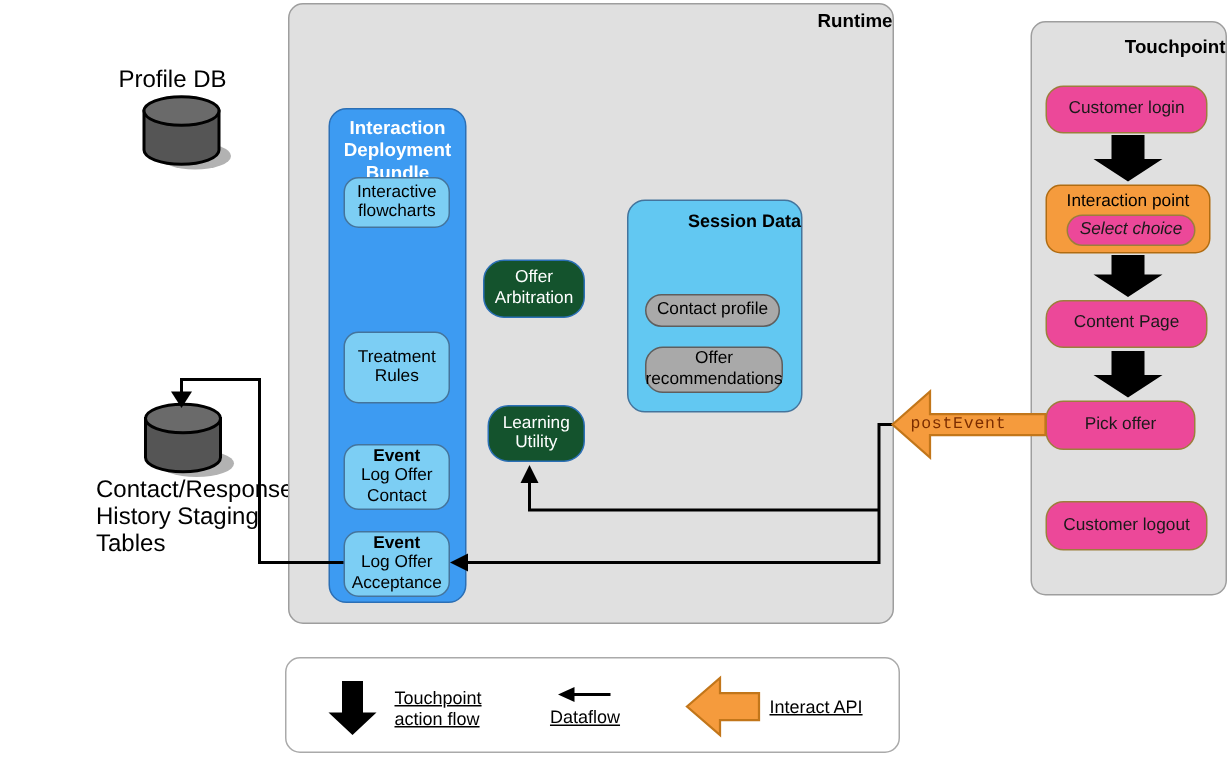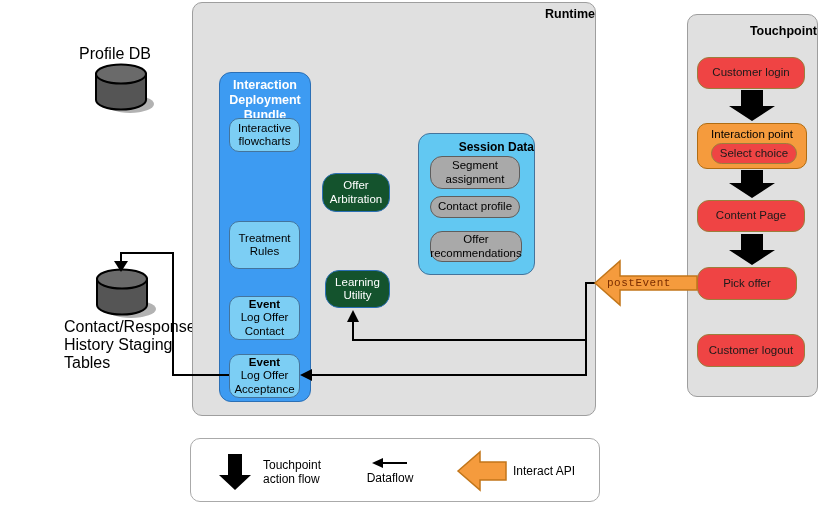--- a/index.html
+++ b/index.html
@@ -6,34 +6,34 @@
   #canvas{position:relative;width:821px;height:507px;background:#ffffff;overflow:hidden;
           font-family:"Liberation Sans",sans-serif;color:#000;}
   .abs{position:absolute;box-sizing:border-box;}
   .box{position:absolute;box-sizing:border-box;display:flex;align-items:center;justify-content:center;
        text-align:center;line-height:1.15;font-size:11.5px;}
   .panel{background:#e0e0e0;border:1.5px solid #9e9e9e;border-radius:10px;}
   .panel-title{position:absolute;left:0;width:100%;text-align:right;font-weight:bold;font-size:12.5px;}
   .blue{background:#14532d;border:1.5px solid #2b6fb5;color:#fff;border-radius:14px;}
   .lblue{background:#7ccef4;border:1.5px solid #44749c;color:#000;border-radius:10px;}
   .grayb{background:#a9a9a9;border:1.5px solid #5e5e5e;color:#000;border-radius:12px;}
-  .yellow{background:#ef4444;border:1.2px solid #9c7e3c;color:#1a1a1a;border-radius:12px;}
+  .yellow{background:#ec4899;border:1.2px solid #9c7e3c;color:#1a1a1a;border-radius:12px;}
   .bundle{background:#3d9bf2;border:1.5px solid #2b6fb5;border-radius:12px;}
   .bundle-title{position:absolute;top:5px;left:0;width:100%;text-align:center;color:#fff;
                 font-weight:bold;font-size:12.5px;line-height:1.18;}
   .session{background:#62c8f2;border:1.5px solid #44749c;border-radius:12px;}
   .ipoint{background:#f59b3d;border:1.5px solid #b06c12;border-radius:10px;}
   .ipoint-label{position:absolute;top:4px;left:0;width:100%;text-align:center;font-size:11.5px;}
   .pill{border-radius:11px;}
   .bline{display:block;font-weight:bold;width:100%;}
   .dblabel{position:absolute;text-align:left;font-size:16px;line-height:1.14;}
   svg.overlay{position:absolute;left:0;top:0;z-index:10;pointer-events:none;}
   .pe-label{position:absolute;z-index:11;font-family:"Liberation Mono","DejaVu Sans Mono",monospace;
             font-size:11px;color:#7b2d00;letter-spacing:0.5px;}
-  .legend-text{position:absolute;font-size:12px;line-height:1.15;}
+  .legend-text{position:absolute;font-size:12px;line-height:1.15;text-decoration:underline;}
 </style>
 </head>
 <body>
 
 <div id="canvas">
 
   <div class="dblabel" style="left:79px;top:45px;width:80px;">Profile DB</div>
 
   <div class="dblabel" style="left:64px;top:318px;width:116px;">Contact/Response History Staging Tables</div>
 
@@ -54,31 +54,30 @@
     <span class="bline">Event</span>
     <span>Log Offer Acceptance</span>
   </div>
 
   <div class="box blue" style="left:322px;top:173px;width:68px;height:39px;">Offer Arbitration</div>
   <div class="box blue" style="left:325px;top:270px;width:65px;height:38px;">Learning Utility</div>
 
   <div class="abs session" style="left:418px;top:133px;width:117px;height:142px;">
     <div class="panel-title" style="top:6px;font-size:12px;">Session Data</div>
   </div>
-  <div class="box grayb" style="left:430px;top:156px;width:90px;height:33px;">Segment assignment</div>
   <div class="box grayb pill" style="left:430px;top:196px;width:90px;height:22px;">Contact profile</div>
   <div class="box grayb" style="left:430px;top:231px;width:92px;height:31px;">Offer recommendations</div>
 
   <div class="abs panel" style="left:687px;top:14px;width:131px;height:383px;">
     <div class="panel-title" style="top:9px;">Touchpoint</div>
   </div>
   <div class="box yellow" style="left:697px;top:57px;width:108px;height:32px;">Customer login</div>
   <div class="abs ipoint" style="left:697px;top:123px;width:110px;height:46px;">
     <div class="ipoint-label">Interaction point</div>
-    <div class="box yellow pill" style="left:13px;top:19px;width:86px;height:21px;">Select choice</div>
+    <div class="box yellow pill" style="left:13px;top:19px;width:86px;height:21px;font-style:italic;">Select choice</div>
   </div>
   <div class="box yellow" style="left:697px;top:200px;width:108px;height:32px;">Content Page</div>
   <div class="box yellow" style="left:697px;top:267px;width:100px;height:33px;">Pick offer</div>
   <div class="box yellow" style="left:697px;top:334px;width:108px;height:33px;">Customer logout</div>
 
   <div class="pe-label" style="left:607px;top:277px;">postEvent</div>
 
   <div class="abs" style="left:190px;top:438px;width:410px;height:64px;background:#fff;
        border:1.5px solid #aaa;border-radius:10px;"></div>
   <div class="legend-text" style="left:263px;top:459px;width:72px;">Touchpoint action flow</div>

